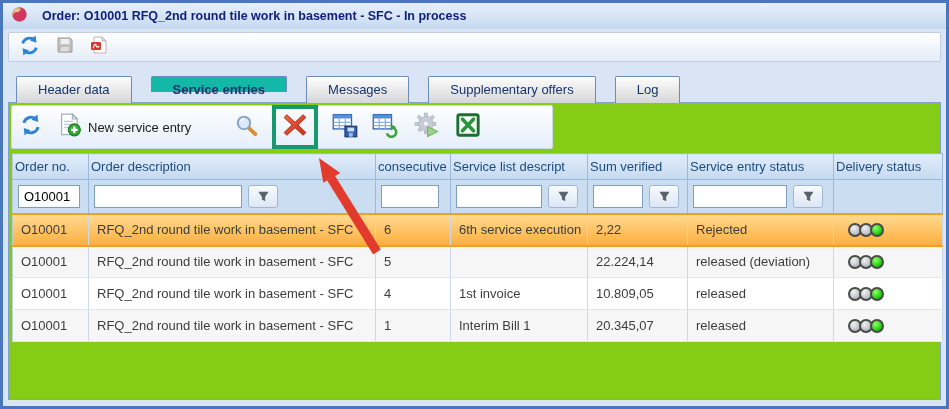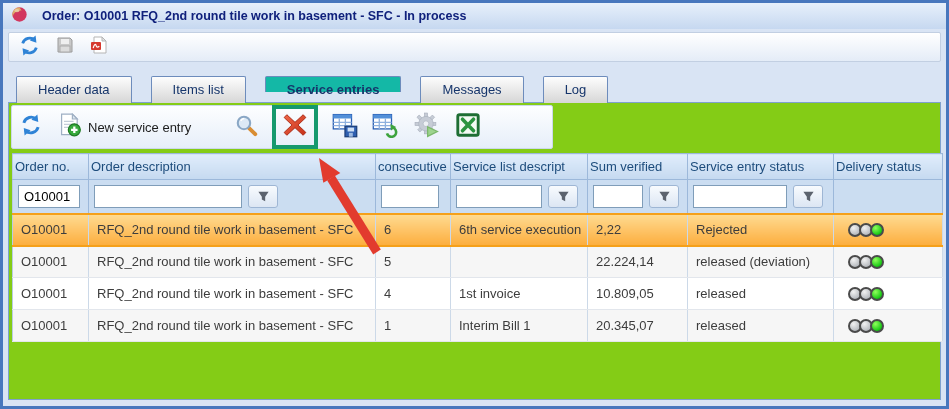--- a/index.html
+++ b/index.html
@@ -155,23 +155,23 @@
           <path d="M3.2 12.2 C4 8.4 5.6 7.4 6.1 9.6 C6.6 11.8 8.2 11.2 9.3 10.2" stroke="#ffffff" fill="none" stroke-width="1.2"></path>
         </svg>
       </span>
     </span>
   </div>
 
   <div class="spacer"></div>
 
   <div class="tabs">
     <div class="tab">Header data</div>
-    <div class="tab">Items list</div>
     <div class="tab active">Service entries</div>
     <div class="tab">Messages</div>
+    <div class="tab">Supplementary offers</div>
     <div class="tab">Log</div>
   </div>
 
   <div class="panel">
 
     <div class="toolbar2">
       <span class="tool-btn">
         <span>
           <svg width="22" height="22" viewBox="0 0 20 20">
             <path d="M3.5 8 A 7 7 0 0 1 15 4.8" fill="none" stroke="#2f83d6" stroke-width="2.6"></path>

